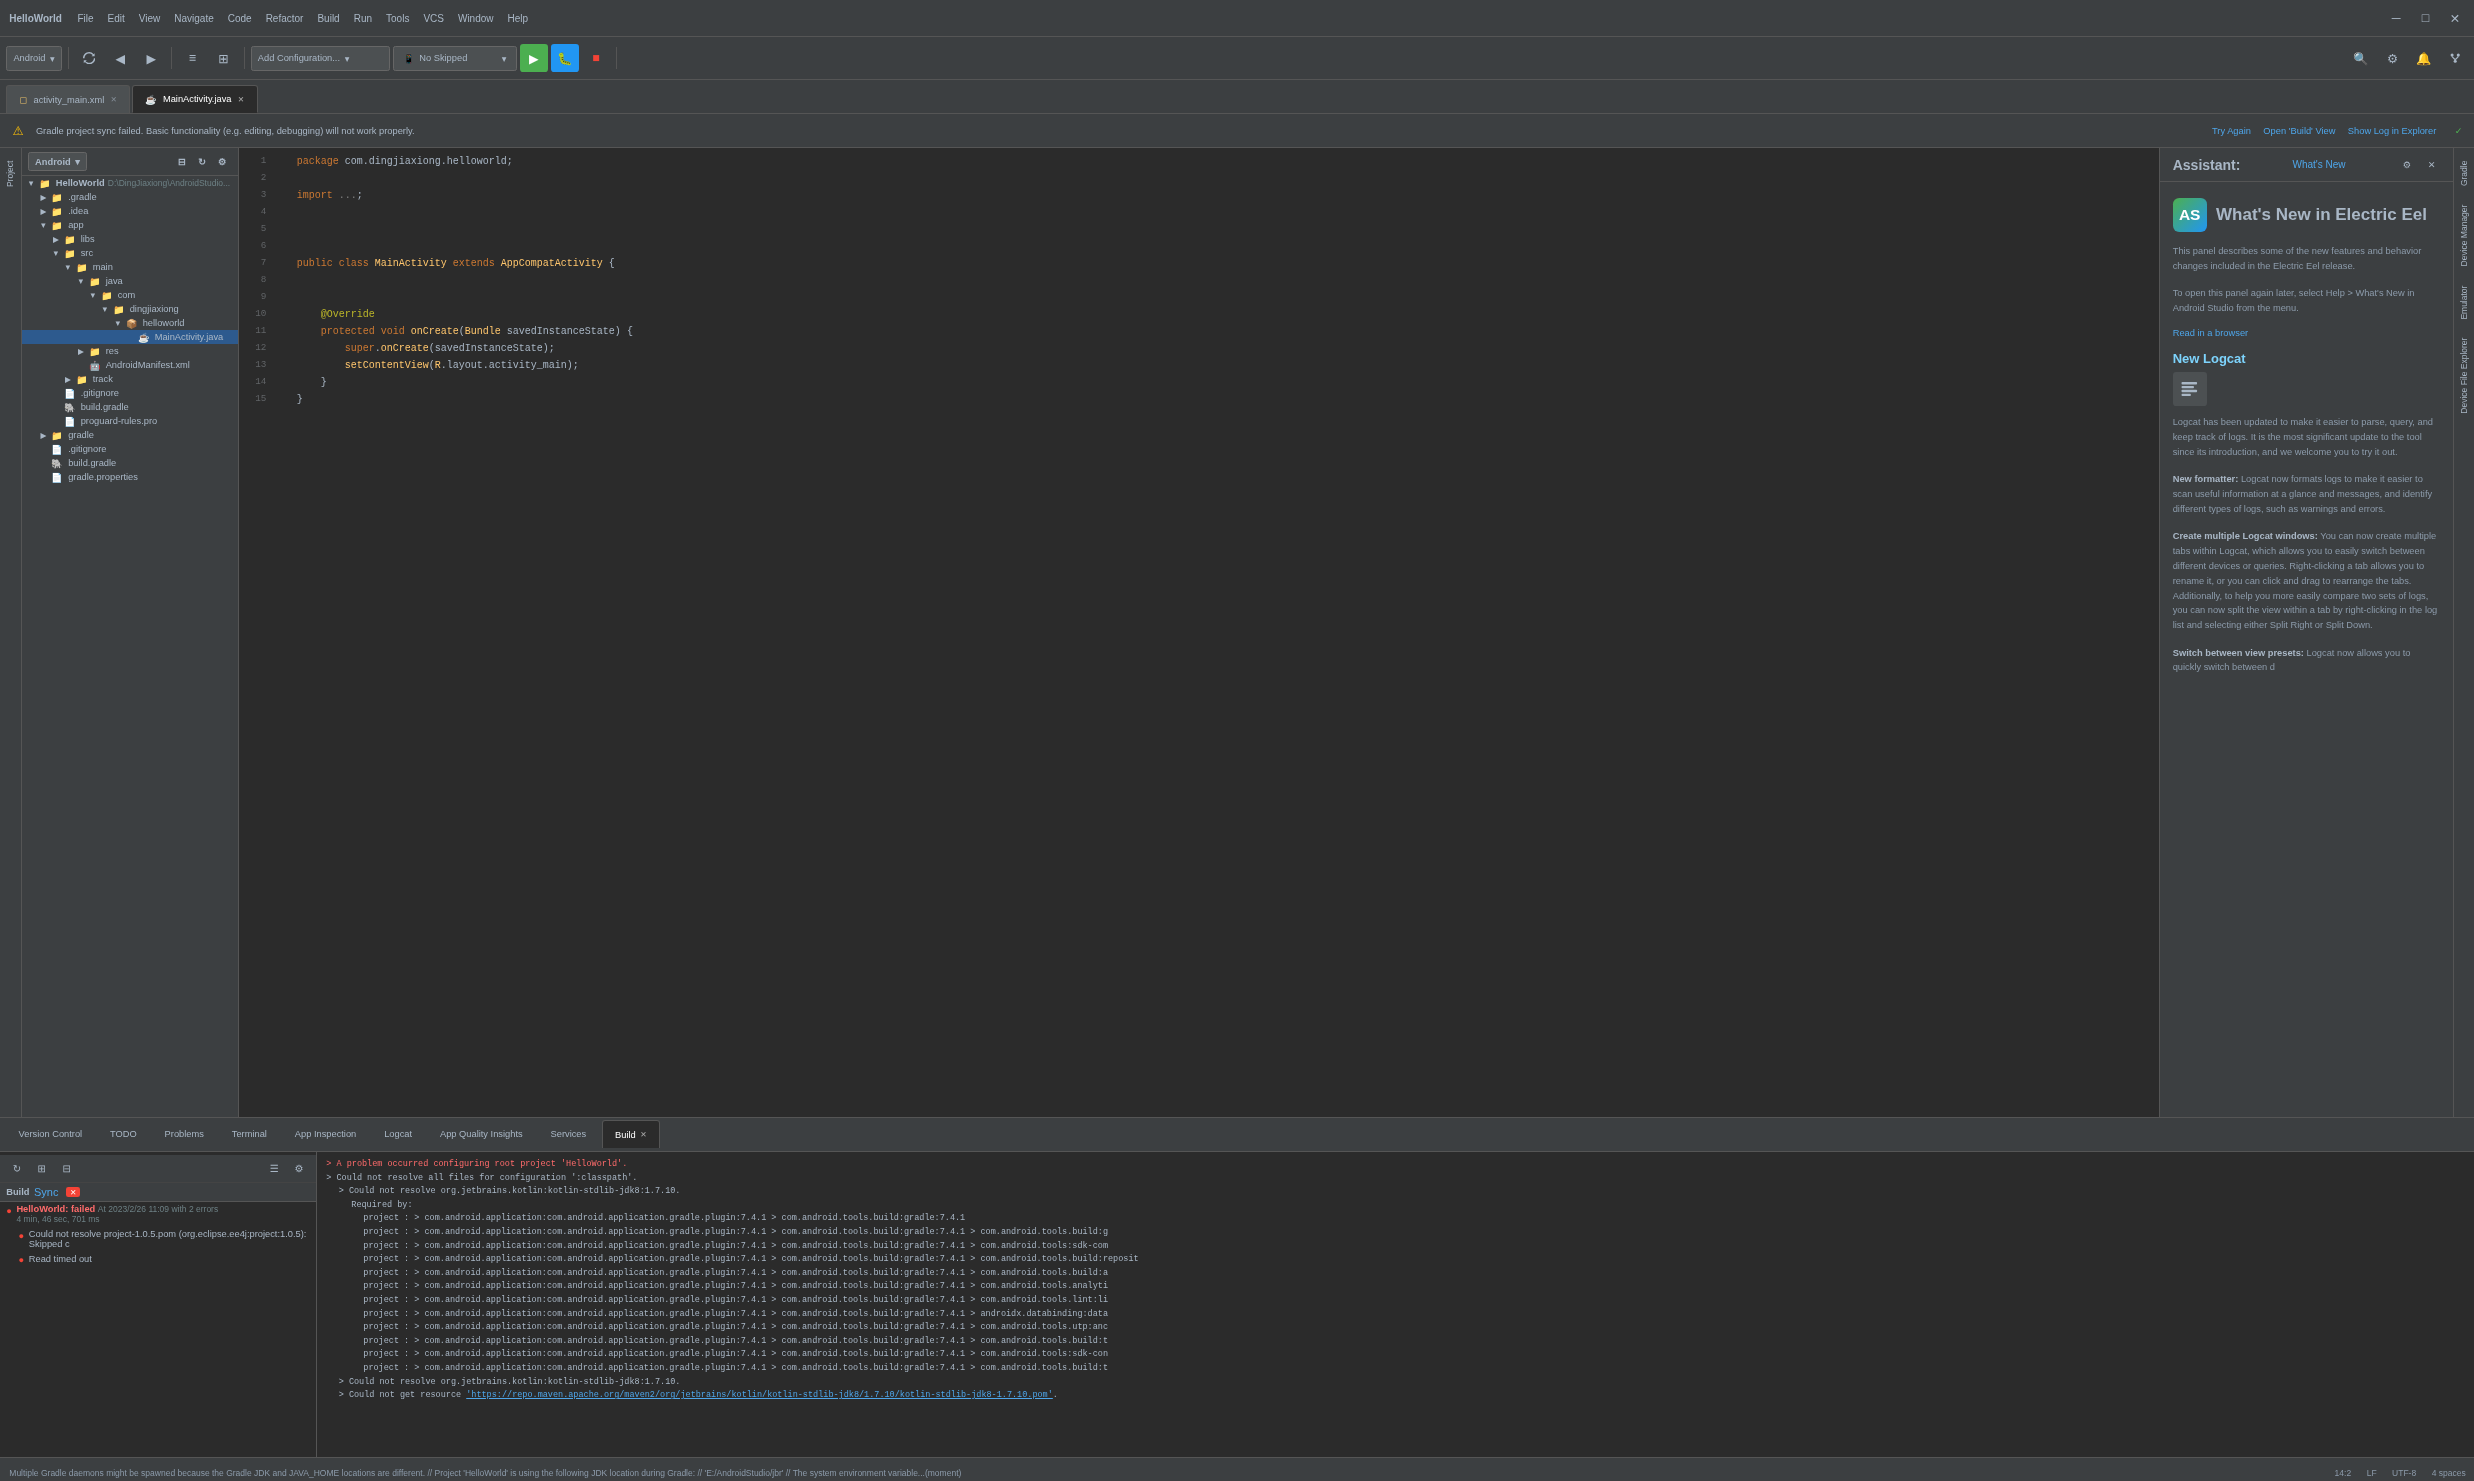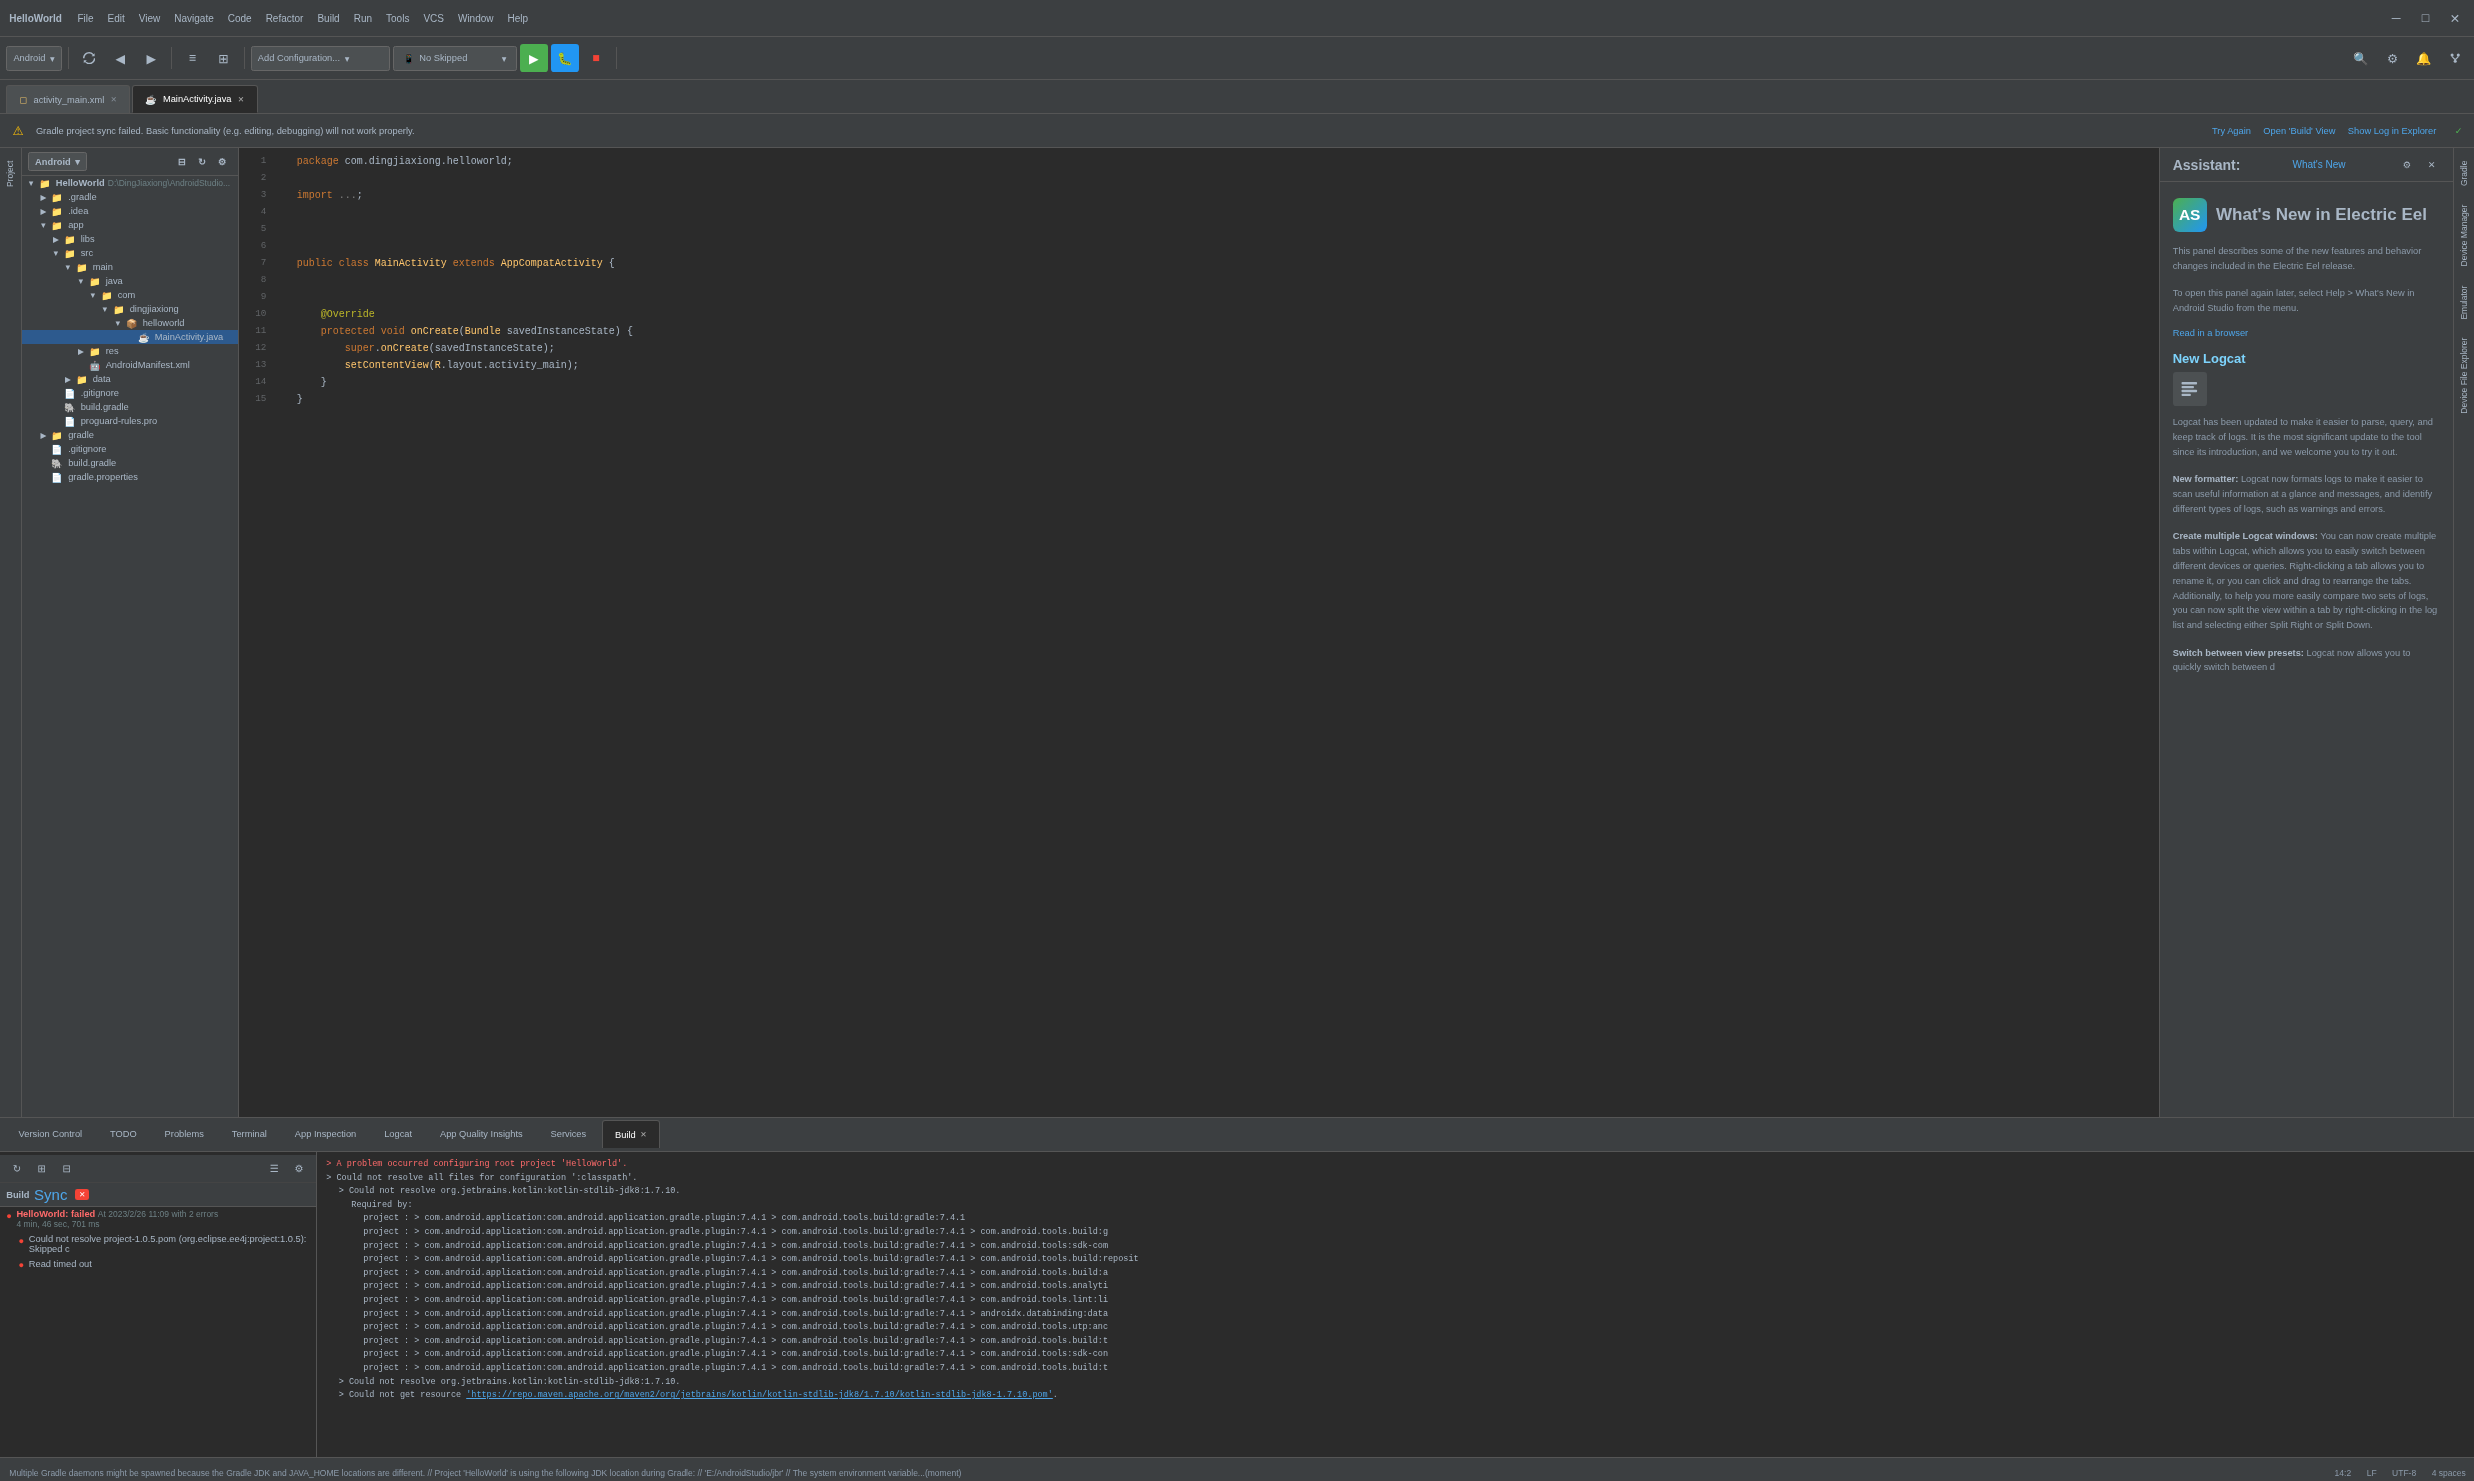--- a/index.html
+++ b/index.html
@@ -317,21 +317,21 @@
         <span>res</span>
       </div>
       <div class="tree-item" style="padding-left:53px;">
         <span class="arrow">  </span>
         <span class="icon manifest-icon">🤖</span>
         <span>AndroidManifest.xml</span>
       </div>
       <div class="tree-item" style="padding-left:40px;">
         <span class="arrow">▶</span>
         <span class="icon folder-icon">📁</span>
-        <span>data</span>
+        <span>track</span>
       </div>
       <div class="tree-item" style="padding-left:28px;">
         <span class="arrow">  </span>
         <span class="icon file-icon">📄</span>
         <span>.gitignore</span>
       </div>
       <div class="tree-item" style="padding-left:28px;">
         <span class="arrow">  </span>
         <span class="icon gradle-icon">🐘</span>
         <span>build.gradle</span>
@@ -520,21 +520,21 @@
         <div class="build-tool-btn">↻</div>
         <div class="build-tool-btn">⊞</div>
         <div class="build-tool-btn">⊟</div>
         <div style="flex:1"></div>
         <div class="build-tool-btn">☰</div>
         <div class="build-tool-btn">⚙</div>
       </div>
 
       <div style="padding: 3.1px 6.2px; background: #3c3f41; border-bottom: 0.8px solid #555; display: flex; align-items: center; gap: 4.6px;">
         <span style="color:#a9b7c6; font-weight:bold; font-size:9.3px;">Build</span>
-        <span style="color:#4ea6ea; font-size:15px;">Sync</span>
+        <span style="color:#4ea6ea; font-size:11px;">Sync</span>
         <span class="sync-badge">✕</span>
       </div>
 
       <div class="build-item">
         <span class="err-icon">●</span>
         <div>
           <div class="build-item-text">
             <span class="bold">HelloWorld: failed</span>
             <span style="color:#6d8085; font-size:8.5px;">  At 2023/2/26 11:09 with 2 errors</span>
           </div>

